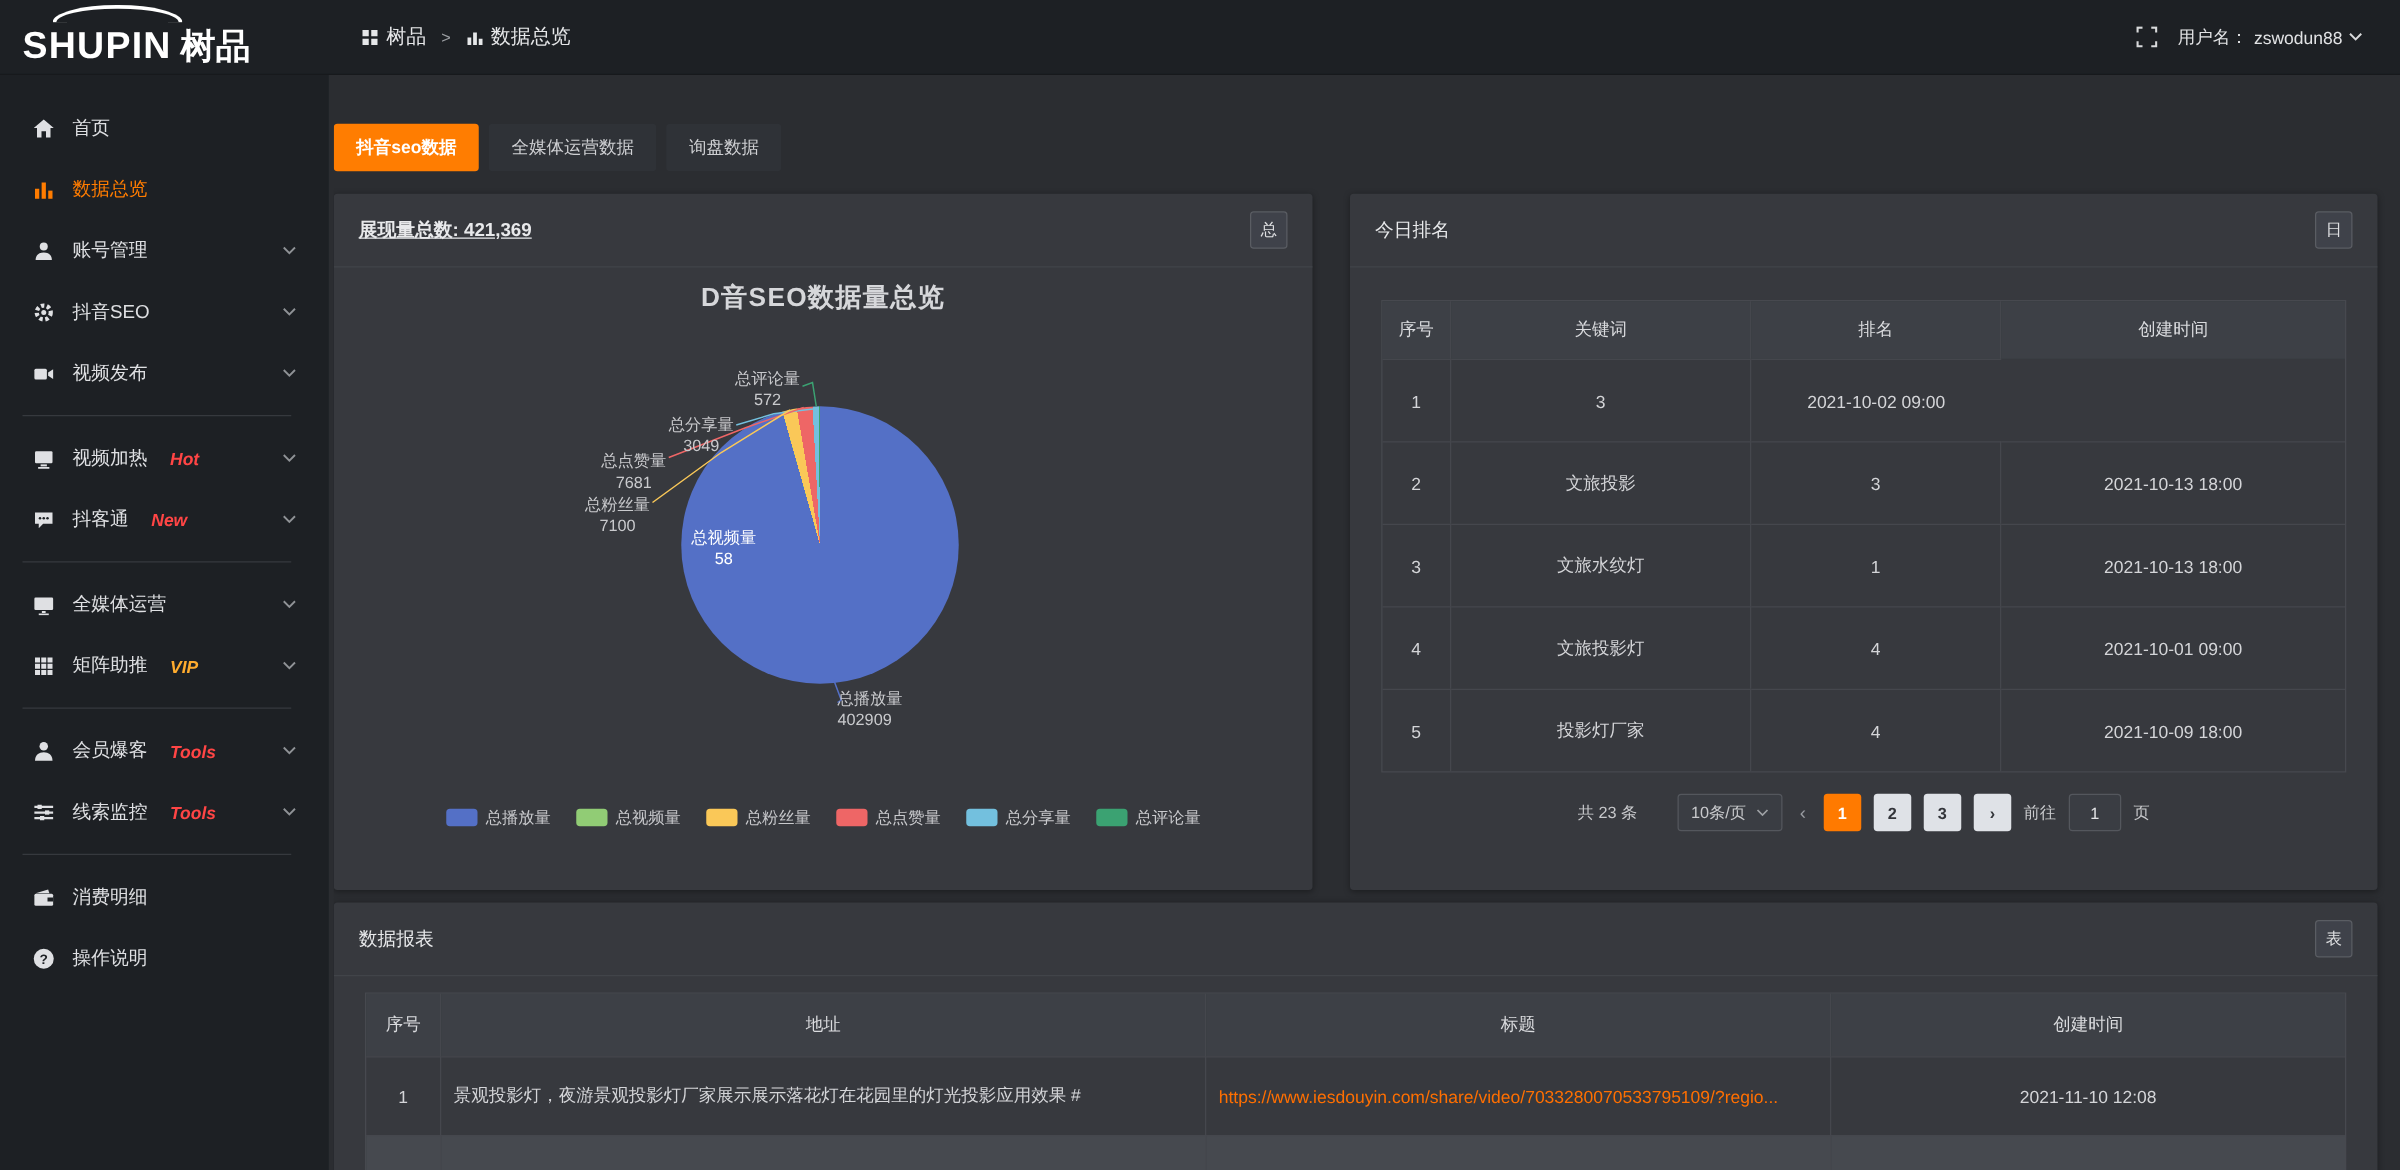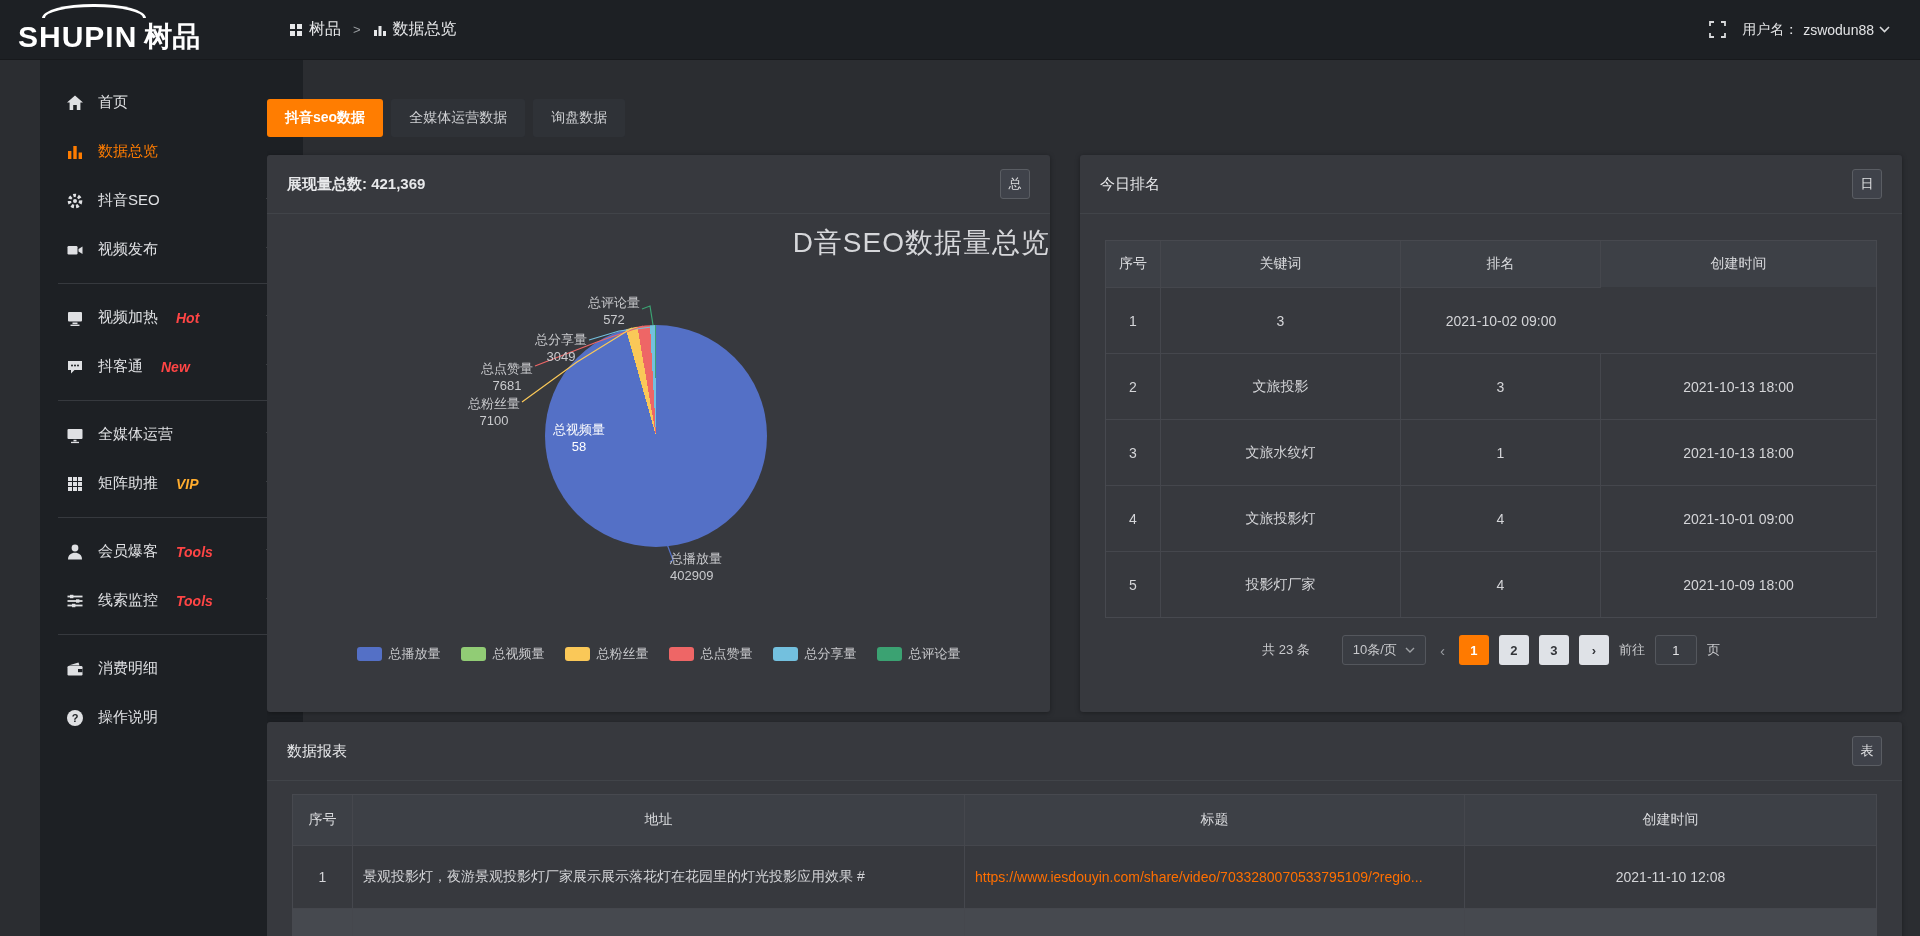--- a/index.html
+++ b/index.html
@@ -20,21 +20,21 @@
   .breadcrumb { margin-left:22px; display:flex; align-items:center; gap:10px;
     color:#e6e7e9; font-size:16px; }
   .crumb { display:flex; align-items:center; gap:6px; cursor:pointer; }
   .crumb-sep { color:#9b9ea2; font-size:13px; margin:0 2px; }
   .header-right { margin-left:auto; margin-right:30px; display:flex; align-items:center;
     gap:16px; color:#e2e3e5; font-size:14px; }
   .user-wrap { display:flex; align-items:center; gap:5px; cursor:pointer; }
 
   
   .sidebar { position:absolute; top:60px; left:0; width:263px; height:876px;
-    background:#1d2024; padding-top:18px;margin-left:40px; }
+    background:#1d2024; padding-top:18px; }
   .menu-item { height:49px; display:flex; align-items:center; padding-left:25px;
     color:#dfe0e3; font-size:15px; position:relative; cursor:pointer; }
   .menu-item .mi-icon { width:20px; display:flex; justify-content:center; }
   .menu-item .mi-label { margin-left:13px; }
   .menu-item.active { color:#ff7c00; }
   .mi-badge { margin-left:18px; font-style:italic; font-weight:700; font-size:14px; }
   .mi-chevron { position:absolute; right:26px; color:#8f9296; }
   .menu-divider { border-top:1px solid #36393e; margin:9px 30px 9px 18px; }
 
   
@@ -43,30 +43,30 @@
   .tabs { position:absolute; left:0; top:39px; display:flex; gap:8px; }
   .tab { height:38px; padding:0 18px; border:none; border-radius:3px; font-size:14px;
     background:#2f3237; color:#cfd0d3; cursor:pointer; font-family:inherit; }
   .tab.active { background:#ff7d01; color:#fff; font-weight:700; }
 
   .panel { position:absolute; background:#37393e; border-radius:3px;
     box-shadow:0 1px 5px rgba(0,0,0,.35); }
   .panel-head { height:59px; display:flex; align-items:center; padding:0 20px;
     border-bottom:1px solid #414449; }
   .panel-title { font-size:15px; color:#e8e9eb; }
-  .panel-title.bold { font-weight:700; }
+  .panel-title.bold { font-weight:700;text-decoration:underline; }
   .corner-btn { margin-left:auto; min-width:30px; height:30px; border:1px solid #5a5d63;
     background:#3f424a; color:#e0e1e3; font-size:13px; display:flex; align-items:center;
     justify-content:center; border-radius:3px; cursor:pointer; font-family:inherit; }
 
   
   .chart-panel { left:0; top:95px; width:783px; height:557px; }
   .chart-body { position:relative; width:783px; height:497px; }
-  .chart-title { position:absolute; top:10px; left:0; width:100%; text-align:right;
-    font-size:28px; font-weight:400; color:#d6d7da; letter-spacing:1px; }
+  .chart-title { position:absolute; top:10px; left:0; width:100%; text-align:center;
+    font-size:21px; font-weight:700; color:#d6d7da; letter-spacing:1px; }
   .pie { position:absolute; left:278px; top:111px; width:222px; height:222px;
     border-radius:50%; cursor:pointer; }
   .pie-label { position:absolute; font-size:13px; line-height:17px; color:#c9cacd;
     text-align:center; white-space:nowrap; }
   .pie-label.inside { color:#fff; }
   .lbl-comment { right:410px; top:80px; }
   .lbl-share   { right:463px; top:117px; }
   .lbl-like    { right:517px; top:146px; }
   .lbl-fans    { right:530px; top:181px; }
   .lbl-video   { right:445px; top:207px; }
@@ -187,20 +187,34 @@
     </div>
     <div class="menu-item active">
       <span class="mi-icon">
         <svg class="icon-svg" width="18" height="18" viewBox="0 0 18 18" fill="currentColor">
           <rect x="2" y="8" width="3.4" height="8"></rect>
           <rect x="7.3" y="3" width="3.4" height="13"></rect>
           <rect x="12.6" y="9.5" width="3.4" height="6.5"></rect>
         </svg>
       </span>
       <span class="mi-label">数据总览</span>
+    </div>
+    <div class="menu-item">
+      <span class="mi-icon">
+        <svg class="icon-svg" width="18" height="18" viewBox="0 0 18 18" fill="currentColor">
+          <circle cx="9" cy="5.2" r="3.2"></circle>
+          <path d="M2.5 16 C2.5 11.8 5.4 10 9 10 C12.6 10 15.5 11.8 15.5 16 Z"></path>
+        </svg>
+      </span>
+      <span class="mi-label">账号管理</span>
+      <span class="mi-chevron">
+        <svg class="icon-svg" width="11" height="7" viewBox="0 0 11 7" fill="none" stroke="currentColor" stroke-width="1.5">
+            <path d="M1 1 L5.5 5.5 L10 1"></path>
+          </svg>
+      </span>
     </div>
     <div class="menu-item">
       <span class="mi-icon">
         <svg class="icon-svg" width="18" height="18" viewBox="0 0 18 18">
           <circle cx="9" cy="9" r="5.6" fill="none" stroke="currentColor" stroke-width="3.4" stroke-dasharray="2.7 2.1"></circle>
           <circle cx="9" cy="9" r="2" fill="currentColor"></circle>
         </svg>
       </span>
       <span class="mi-label">抖音SEO</span>
       <span class="mi-chevron">

